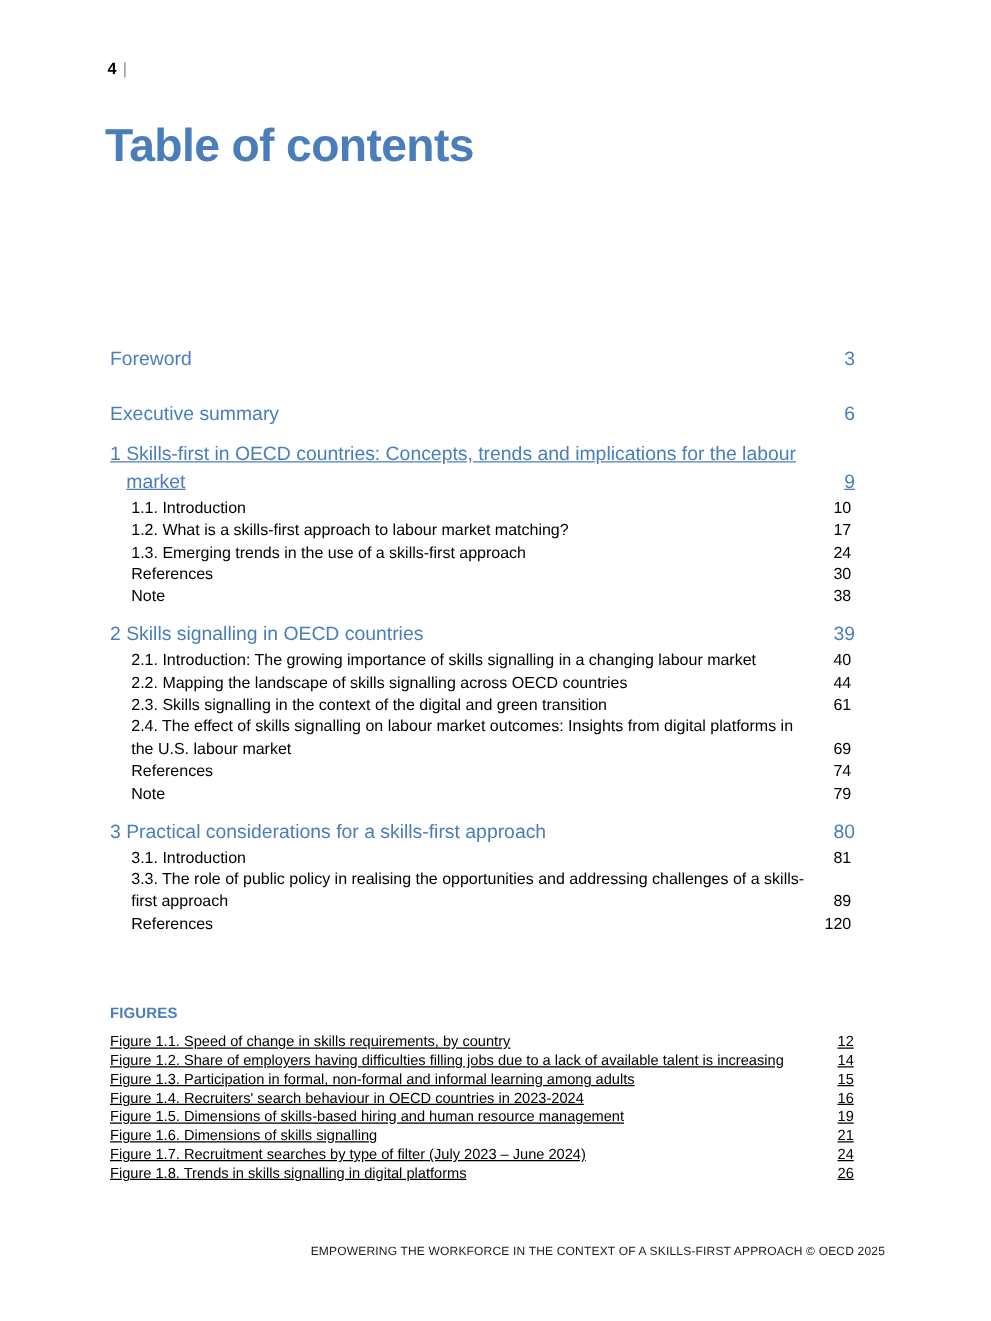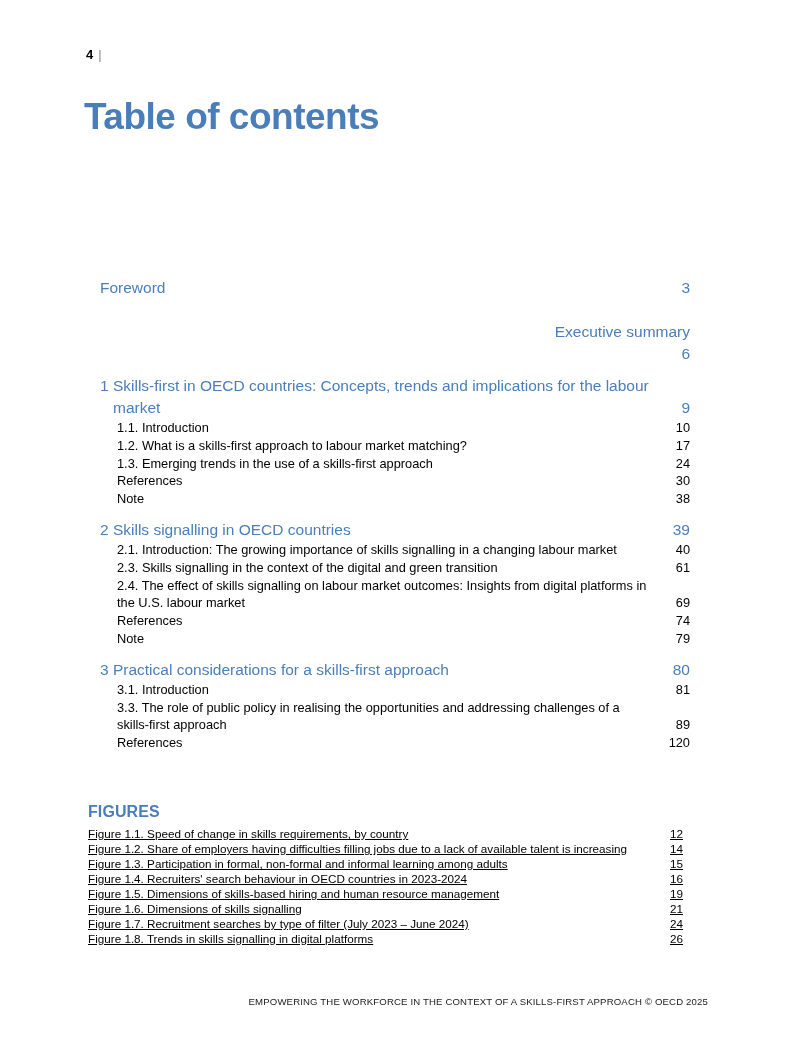--- a/index.html
+++ b/index.html
@@ -41,21 +41,21 @@
   }
 
   
   .toc {
     position: absolute;
     left: 88px;
     top: 277px;
     width: 602px;
   }
   .toc-row { display: flex; align-items: flex-end; }
-  .toc-row .label { flex: 1 1 auto; margin-left: 12px; }
+  .toc-row .label { flex: 1 1 auto; }
   .toc-row .num   { flex: 0 0 auto; margin-left: 12px; text-align: right; min-width: 24px; }
 
   .toc-row.lvl1 {
     color: #4a7ebb;
     font-size: 15.5px;
     line-height: 22px;
     margin-top: 11px;
   }
   .toc-row.lvl1 .label { max-width: 560px; }
   .toc-row.lvl1 .label { text-indent: -13px; padding-left: 13px; } 
@@ -63,29 +63,29 @@
   .toc-row.lvl2 {
     color: #000;
     font-size: 12.8px;
     line-height: 17.8px;
     margin-top: 0;
     padding-left: 17px;
   }
   .toc-row.lvl2 .label { max-width: 540px; }
 
   .toc-row:first-child   { margin-top: 0; }
-  .toc-row:nth-child(2)  { margin-top: 22px; flex-direction: column; } 
-  .toc-row:nth-child(3)  { margin-top: 10px; } 
+  .toc-row:nth-child(2)  { margin-top: 22px; } 
+  .toc-row:nth-child(3)  { margin-top: 10px; text-decoration: underline; } 
 
   
   .figures-heading {
     position: absolute;
     left: 88px;
     top: 803px;
-    font-size: 16px;
+    font-size: 12px;
     font-weight: 700;
     color: #4a7ebb;
     letter-spacing: 0.1px;
   }
   .figure-list {
     position: absolute;
     left: 88px;
     top: 826px;
     width: 602px;
     text-decoration: underline;
@@ -157,20 +157,24 @@
       </div>
       <div class="toc-row lvl1">
         <span class="label">2 Skills signalling in OECD countries</span>
         <span class="num">39</span>
       </div>
       <div class="toc-row lvl2">
         <span class="label">2.1. Introduction: The growing importance of skills signalling in a changing labour market</span>
         <span class="num">40</span>
       </div>
       <div class="toc-row lvl2">
+        <span class="label">2.2. Mapping the landscape of skills signalling across OECD countries</span>
+        <span class="num">44</span>
+      </div>
+      <div class="toc-row lvl2">
         <span class="label">2.3. Skills signalling in the context of the digital and green transition</span>
         <span class="num">61</span>
       </div>
       <div class="toc-row lvl2">
         <span class="label">2.4. The effect of skills signalling on labour market outcomes: Insights from digital platforms in the U.S. labour market</span>
         <span class="num">69</span>
       </div>
       <div class="toc-row lvl2">
         <span class="label">References</span>
         <span class="num">74</span>

